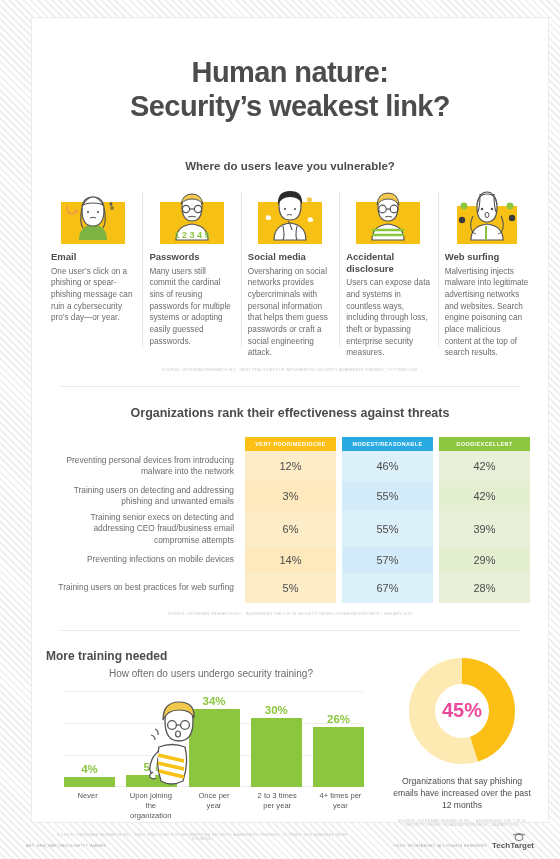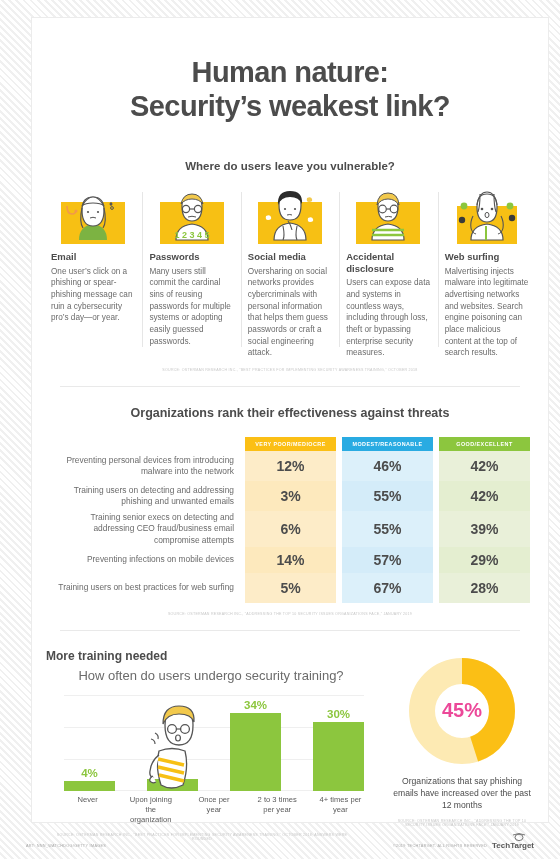--- a/index.html
+++ b/index.html
@@ -85,38 +85,38 @@
     padding-right:11px;vertical-align:middle;
   }
   .hd{
     height:14px;color:#fff;font-size:5.4px;font-weight:bold;
     text-align:center;letter-spacing:0.45px;vertical-align:middle;
   }
   .hd.c1{background:#fbbf15;}
   .hd.c2{background:#29abe2;}
   .hd.c3{background:#8cc63e;}
   .cell{
-    text-align:center;font-size:14px;font-weight:bold;color:#4c4c4c;
+    text-align:center;font-size:11px;font-weight:normal;color:#4c4c4c;
     vertical-align:middle;
   }
   .cell.c1{background:#fdecc8;}
   .cell.c2{background:#dcf0fa;text-align:center;}
   .cell.c3{background:#e9f0d9;}
   .cell.c1.alt{background:#fde9bd;}
   .cell.c2.alt{background:#d4ecf9;}
   .cell.c3.alt{background:#e4eed0;}
   .gap{width:6px;background:#fff;}
   
   .bottom{
     display:flex;margin:18px 0 0 0;
   }
   .bot-left{width:330px;padding-left:14px;}
   .bot-right{flex:1;text-align:center;padding-top:8px;}
   .bl-title{text-align:left;font-size:12px;font-weight:bold;color:#4c4c4c;}
-  .bl-sub{text-align:center;font-size:13px;color:#6b6b6b;margin-top:5px;}
+  .bl-sub{text-align:center;font-size:10px;color:#6b6b6b;margin-top:5px;}
   .chart{
     position:relative;height:96px;margin:12px 12px 0 18px;
   }
   .grid{position:absolute;left:0;right:0;height:1px;background:#efefef;}
   .bars{
     position:absolute;left:0;right:0;bottom:0;height:96px;
     display:flex;align-items:flex-end;justify-content:space-between;
   }
   .bargroup{width:17%;text-align:center;position:relative;}
   .barval{
@@ -360,20 +360,24 @@
             <div class="bar" style="height:12px"></div>
           </div>
           <div class="bargroup">
             <div class="barval">34%</div>
             <div class="bar" style="height:78px"></div>
           </div>
           <div class="bargroup">
             <div class="barval">30%</div>
             <div class="bar" style="height:69px"></div>
           </div>
+          <div class="bargroup">
+            <div class="barval">26%</div>
+            <div class="bar" style="height:60px"></div>
+          </div>
         </div>
 
         <svg class="kid" viewBox="0 0 62 86">
           <path d="M14 46 q-4 16 2 34 q10 6 22 0 q6-18 2-34 q-13-5-26 0z" fill="#fff" stroke="#555" stroke-width="1.3"></path>
           <path d="M13 54 l26 6 M13 62 l26 6 M14 70 l25 6" stroke="#f7c014" stroke-width="3.4"></path>
           <path d="M14 50 q-8 6-9 16 q-1 6 4 7" fill="#fff" stroke="#555" stroke-width="1.3"></path>
           <path d="M8 71 q-4 2-3 5 q2 3 6 1" fill="#fff" stroke="#555" stroke-width="1.3"></path>
           <path d="M20 20 q0-16 14-16 q14 0 14 16 q0 20-14 20 q-14 0-14-20z" fill="#fff" stroke="#555" stroke-width="1.3"></path>
           <path d="M18 19 q0-18 16-18 q16 0 15 16 q-3-8-15-8 q-12 0-16 10z" fill="#f2c94c" stroke="#555" stroke-width="1.2"></path>
           <circle cx="27" cy="24" r="4.4" fill="#fff" stroke="#555" stroke-width="1.3"></circle>

